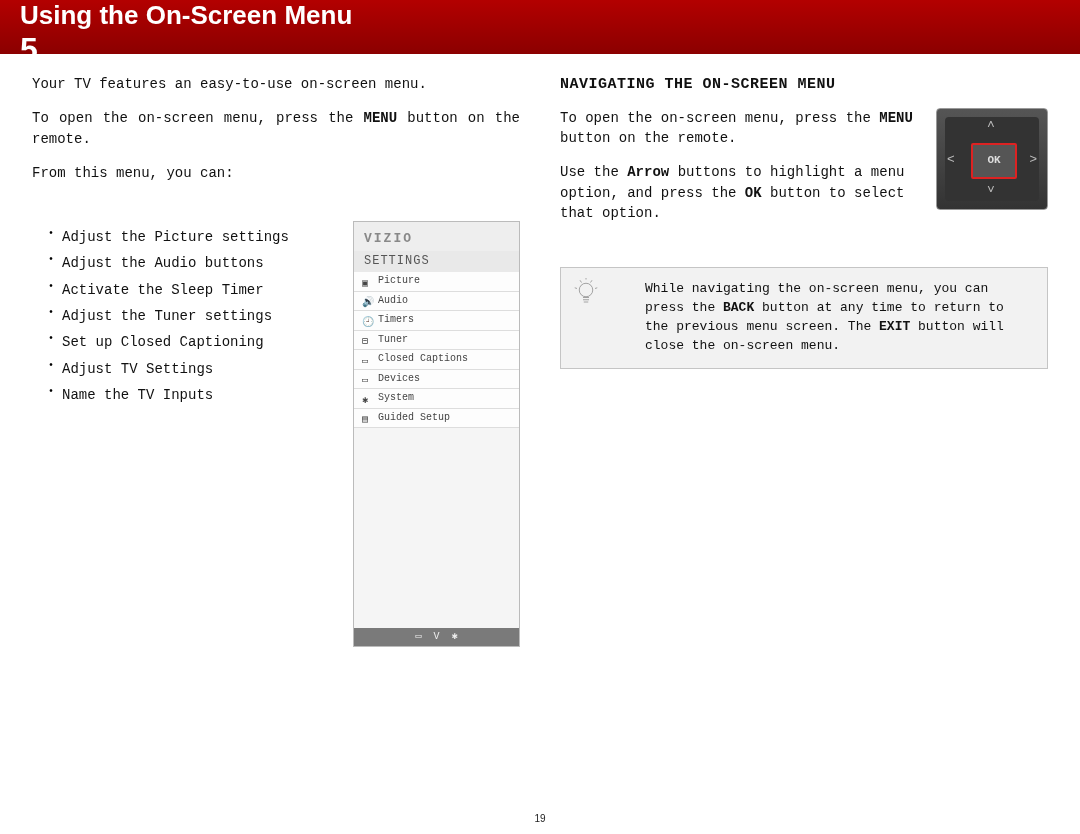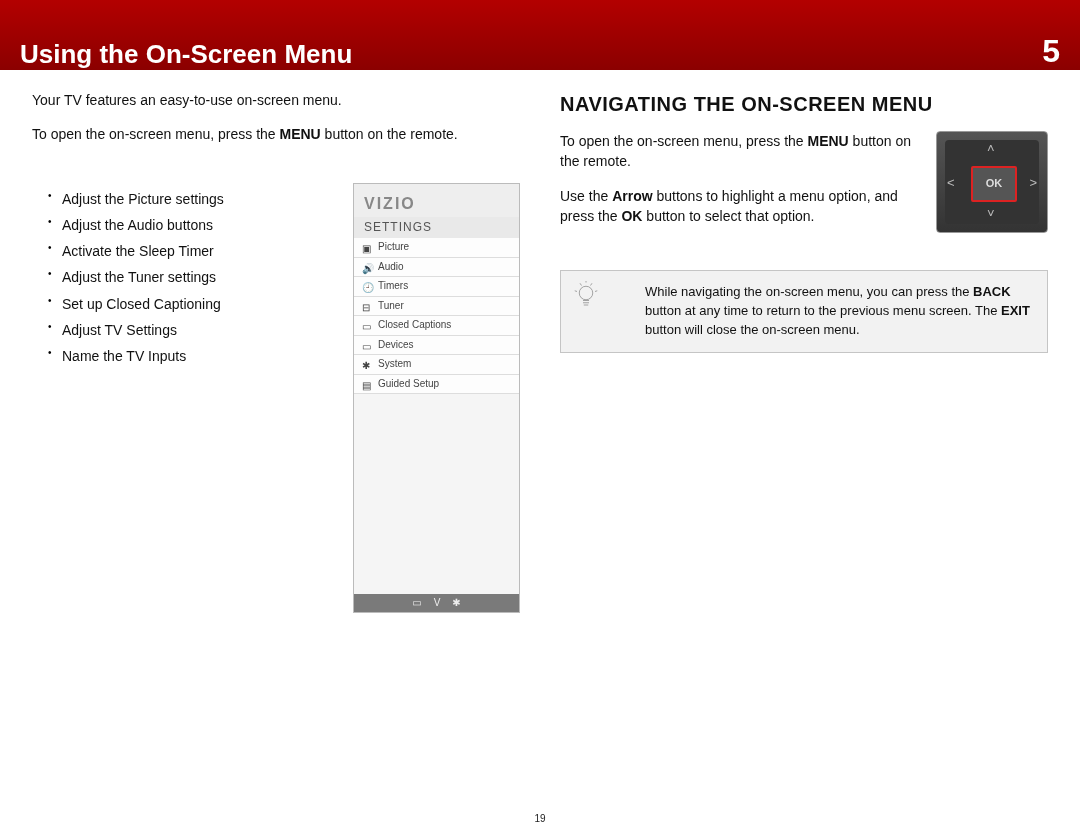--- a/index.html
+++ b/index.html
@@ -1,36 +1,36 @@
 <!DOCTYPE html>
 <html><head>
 <meta charset="utf-8">
 <style>
   html, body { margin: 0; padding: 0; font-family: "Helvetica Neue", Helvetica, Arial, sans-serif; background: #fff; color: #111; }
   .page { width: 1080px; height: 834px; position: relative; overflow: hidden; }
-  .header-bar { background: linear-gradient(#b30000 0%, #8b0000 100%); height: 70px; display: flex; align-items: flex-end; justify-content: space-between; padding: 0 20px; }
+  .header-bar { background: linear-gradient(#b30000 0%, #8b0000 100%); height: 54px; display: flex; align-items: flex-start; justify-content: space-between; padding: 0 20px; flex-direction: column; }
   .header-title { color: #fff; font-size: 26px; font-weight: 600; }
   .header-chapter { color: #fff; font-size: 32px; font-weight: 600; }
   .content { display: flex; padding: 20px 32px 0 32px; gap: 40px; }
-  .col { flex: 1; font-size: 14px; line-height: 1.45; }
+  .col { flex: 1; font-size: 14px; line-height: 1.45; font-family: Liberation Mono, monospace; }
   .col p { margin: 0 0 14px 0; }
   .justify { text-align: justify; text-justify: inter-word; }
   ul.bullets { list-style: none; padding: 0 0 0 30px; margin: 0; }
   ul.bullets li { margin: 6px 0; position: relative; }
   ul.bullets li::before { content: "•"; position: absolute; left: -14px; top: 0; font-size: 10px; color: #000; }
   .leftcol-inner { display: flex; margin-top: 38px; }
   .left-text { flex: 1; padding-right: 16px; }
   .menu-shot { width: 165px; border: 1px solid #bbb; background: #eee; font-size: 10px; color: #444; }
-  .menu-logo { padding: 8px 10px 2px 10px; font-size: 16px; letter-spacing: 2px; color: #888; font-weight: 600; }
+  .menu-logo { padding: 8px 10px 2px 10px; font-size: 13px; letter-spacing: 2px; color: #888; font-weight: 600; }
   .menu-section-label { background: #e9e9e9; padding: 2px 10px; font-size: 12px; letter-spacing: 1px; color: #555; }
   .menu-item { display: flex; align-items: center; background: #fdfdfd; border-bottom: 1px solid #ddd; padding: 2px 8px; gap: 6px; }
   .menu-item .micon { width: 10px; height: 10px; display: inline-block; }
   .menu-empty { height: 200px; background: #f5f5f5; }
   .menu-footer { background: #7a7a7a; height: 18px; display: flex; justify-content: center; align-items: center; gap: 12px; color: #eee; font-size: 10px; }
-  .rightcol h2 { font-size: 20px; letter-spacing: 0.5px; margin: 0 0 12px 0; font-weight: 700; }
+  .rightcol h2 { font-size: 15px; letter-spacing: 0.5px; margin: 0 0 12px 0; font-weight: 700; }
   .right-top-row { display: flex; gap: 20px; align-items: flex-start; }
   .right-text { flex: 1; }
   .navpad { width: 110px; height: 100px; background: linear-gradient(#555,#333); border: 1px solid #999; position: relative; border-radius: 4px; }
   .navpad .cross-bg { position: absolute; top: 8px; left: 8px; right: 8px; bottom: 8px; background: #333; border-radius: 4px; }
   .navpad .ok { position: absolute; top: 34px; left: 34px; width: 42px; height: 32px; background: #555; color: #ddd; font-size: 11px; font-weight: bold; border: 2px solid #d22; display: flex; align-items: center; justify-content: center; border-radius: 2px; }
   .navpad .arr { position: absolute; color: #bbb; font-size: 13px; }
   .navpad .up    { top: 8px; left: 50px; }
   .navpad .down  { bottom: 8px; left: 50px; }
   .navpad .leftA { left: 10px; top: 42px; }
   .navpad .rightA{ right: 10px; top: 42px; }
@@ -48,20 +48,21 @@
     <span class="header-chapter">5</span>
   </div>
 
   <div class="content">
 
     <div class="col">
       <p>Your TV features an easy-to-use on-screen menu.</p>
       <p class="justify">
         <span>To open the on-screen menu, press the </span><b>MENU</b><span> button on the remote.</span>
       </p>
+      <p>From this menu, you can:</p>
 
       <div class="leftcol-inner">
         <div class="left-text">
           <ul class="bullets">
             <li>Adjust the Picture settings</li>
             <li>Adjust the Audio buttons</li>
             <li>Activate the Sleep Timer</li>
             <li>Adjust the Tuner settings</li>
             <li>Set up Closed Captioning</li>
             <li>Adjust TV Settings</li>

